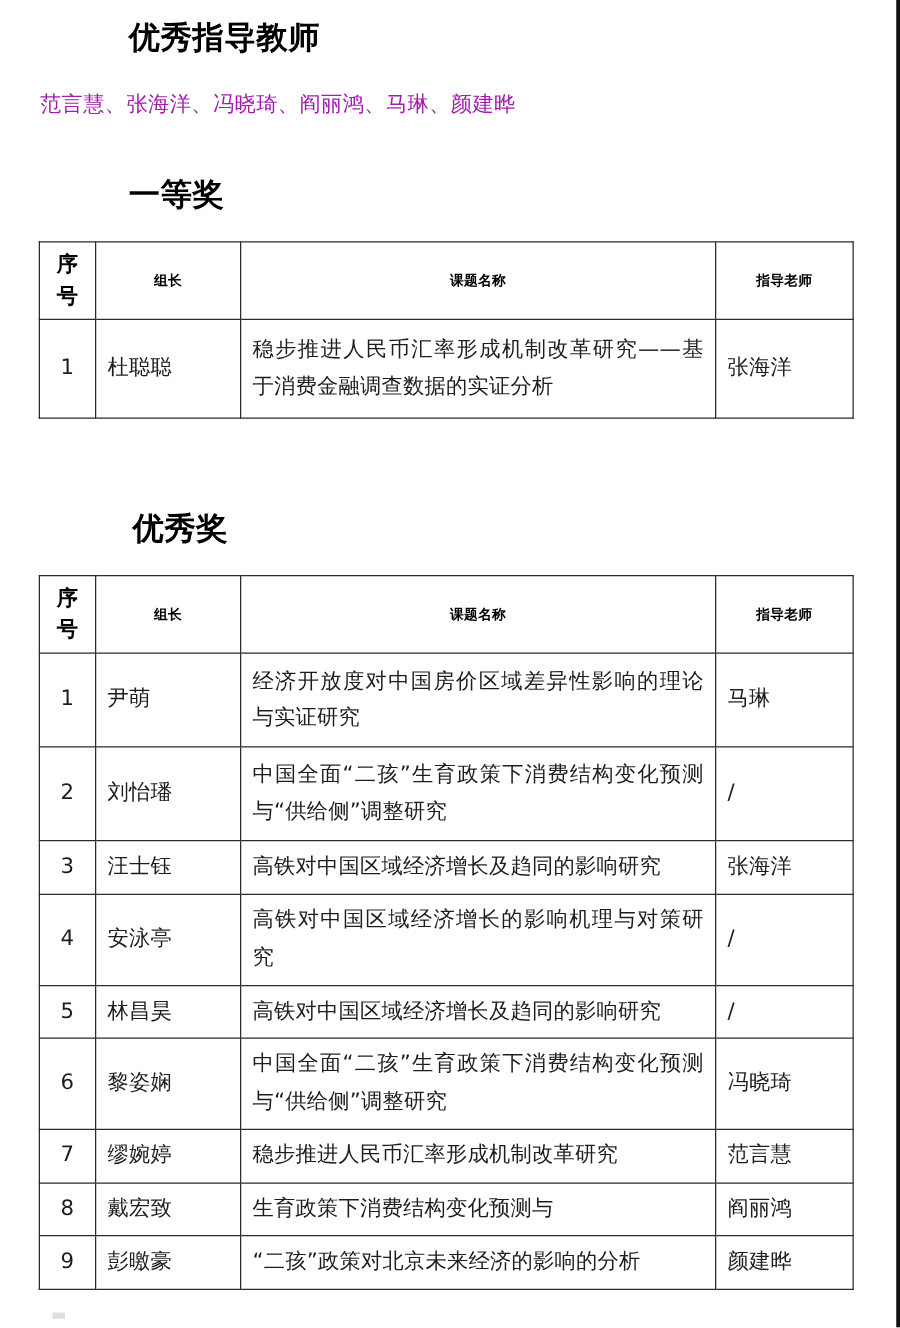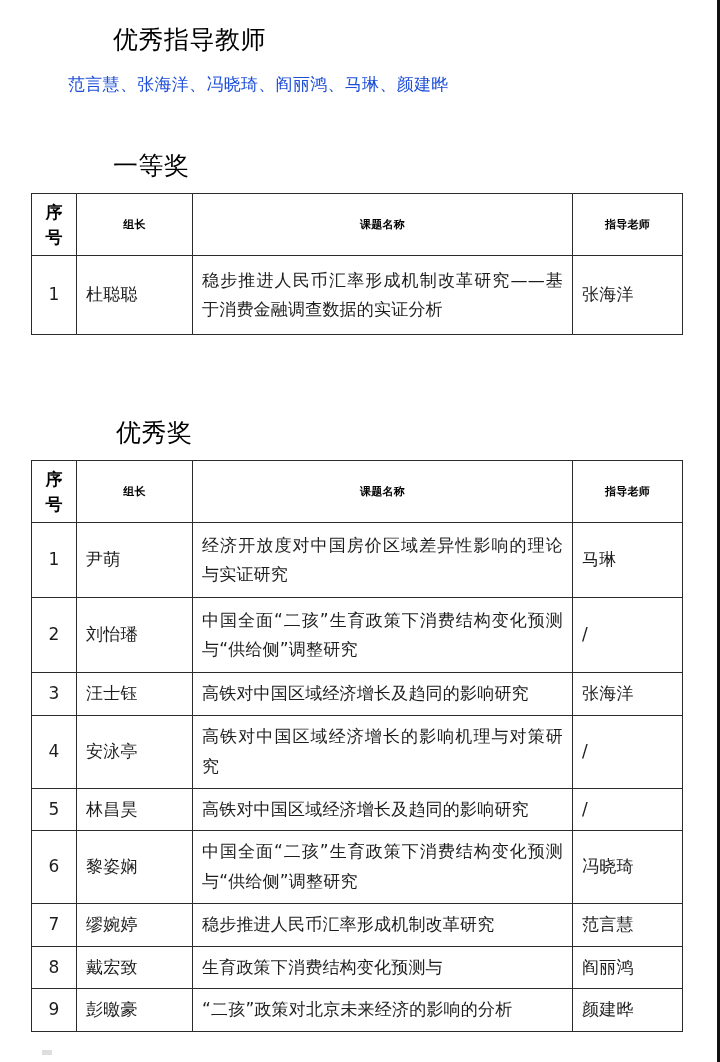--- a/index.html
+++ b/index.html
@@ -29,43 +29,42 @@
   .right-edge {
     position: absolute;
     top: 0;
     right: 0;
     width: 3px;
     height: 100%;
     background: #111111;
   }
 
   .heading {
-    font-weight: normal;
+    font-weight: bold;
     font-size: 25px;
     line-height: 1;
     letter-spacing: 0.5px;
     color: #000000;
-    margin: 16px;
+    margin: 6px;
     padding: 0;
   }
 
   .h-top      { position: absolute; left: 97px;  top: 11px;  }
   .h-first    { position: absolute; left: 97px;  top: 137px; }
   .h-excel    { position: absolute; left: 100px;  top: 404px; }
 
   .teachers {
     position: absolute;
     left: 32px;
     top: 74px;
     font-size: 17px;
     line-height: 1.2;
-    color: #1d4ed8;
+    color: #a21caf;
     letter-spacing: 0.3px;
     white-space: nowrap;
-    margin-left: 36px;
   }
 
   table.awards {
     position: absolute;
     border-collapse: collapse;
     table-layout: fixed;
     background: #ffffff;
   }
   table.awards td, table.awards th {
     border: 1.5px solid #2b2b2b;

